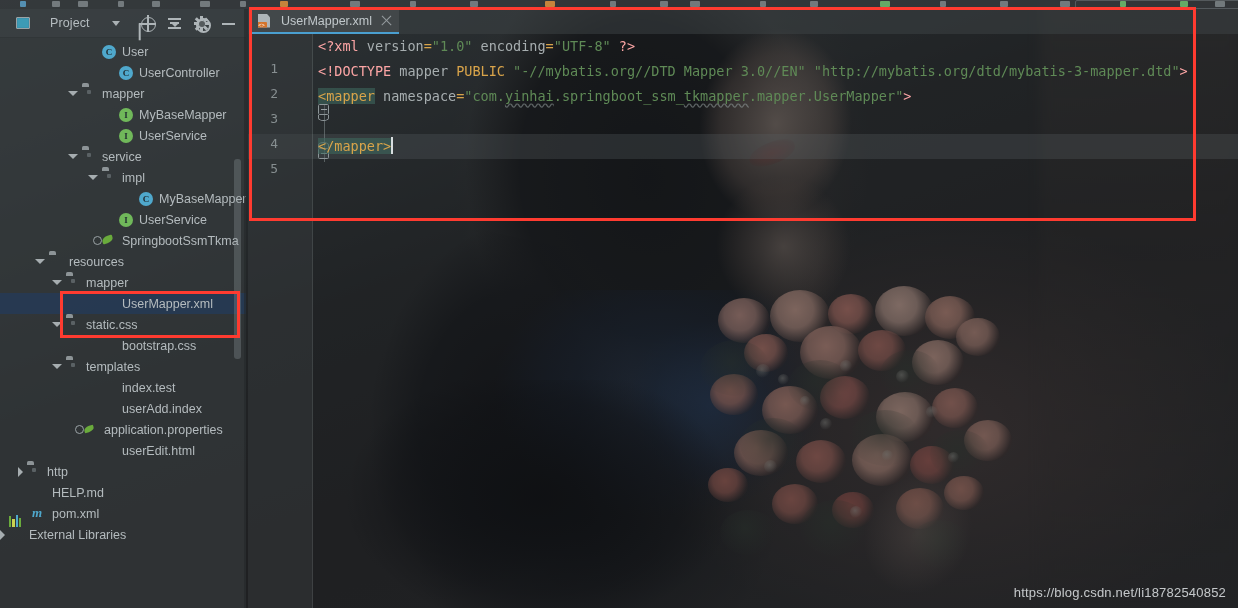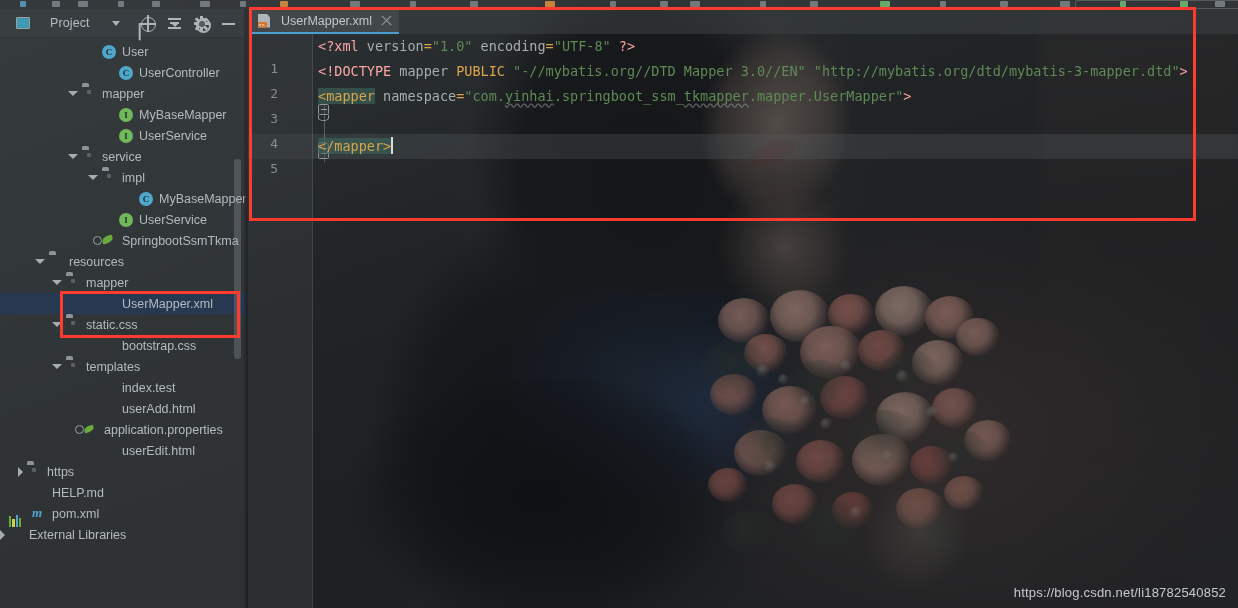--- a/index.html
+++ b/index.html
@@ -723,39 +723,39 @@
         <div class="row">
           <span style="display: inline-block; flex: 0 0 auto; width: 88px;"></span>
           <span class="arrow none"></span>
           <span class="ico"><span class="ic-file"><span class="tagbox html">H</span></span></span>
           <span>index.test</span>
         </div>
         <div class="row">
           <span style="display: inline-block; flex: 0 0 auto; width: 88px;"></span>
           <span class="arrow none"></span>
           <span class="ico"><span class="ic-file"><span class="tagbox html">H</span></span></span>
-          <span>userAdd.html</span>
+          <span>userAdd.index</span>
         </div>
         <div class="row">
           <span style="display: inline-block; flex: 0 0 auto; width: 70px;"></span>
           <span class="arrow none"></span>
           <span class="ico"><span class="ic-props"><span class="leafy"></span><span class="gearc"></span></span></span>
           <span>application.properties</span>
         </div>
         <div class="row">
           <span style="display: inline-block; flex: 0 0 auto; width: 88px;"></span>
           <span class="arrow none"></span>
           <span class="ico"><span class="ic-file"><span class="tagbox html">H</span></span></span>
           <span>userEdit.html</span>
         </div>
         <div class="row">
           <span style="display: inline-block; flex: 0 0 auto; width: 18px;"></span>
           <span class="arrow right"></span>
           <span class="ico"><span class="ic-folder"></span></span>
-          <span>https</span>
+          <span>http</span>
         </div>
         <div class="row">
           <span style="display: inline-block; flex: 0 0 auto; width: 18px;"></span>
           <span class="arrow none"></span>
           <span class="ico"><span class="ic-file"><span class="tagbox md">MD</span></span></span>
           <span>HELP.md</span>
         </div>
         <div class="row">
           <span style="display: inline-block; flex: 0 0 auto; width: 18px;"></span>
           <span class="arrow none"></span>

